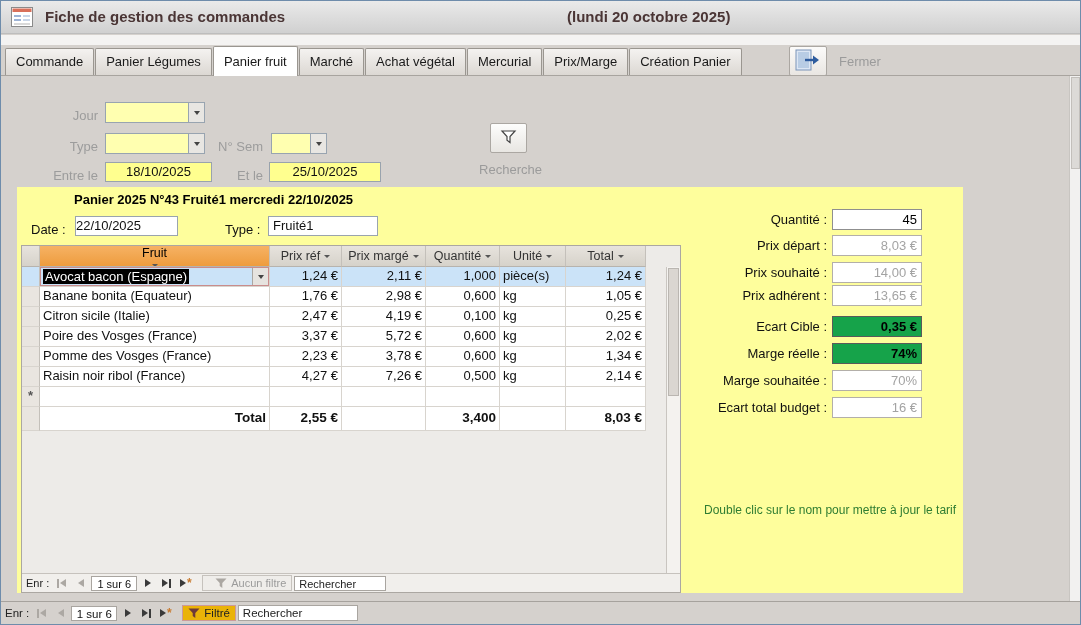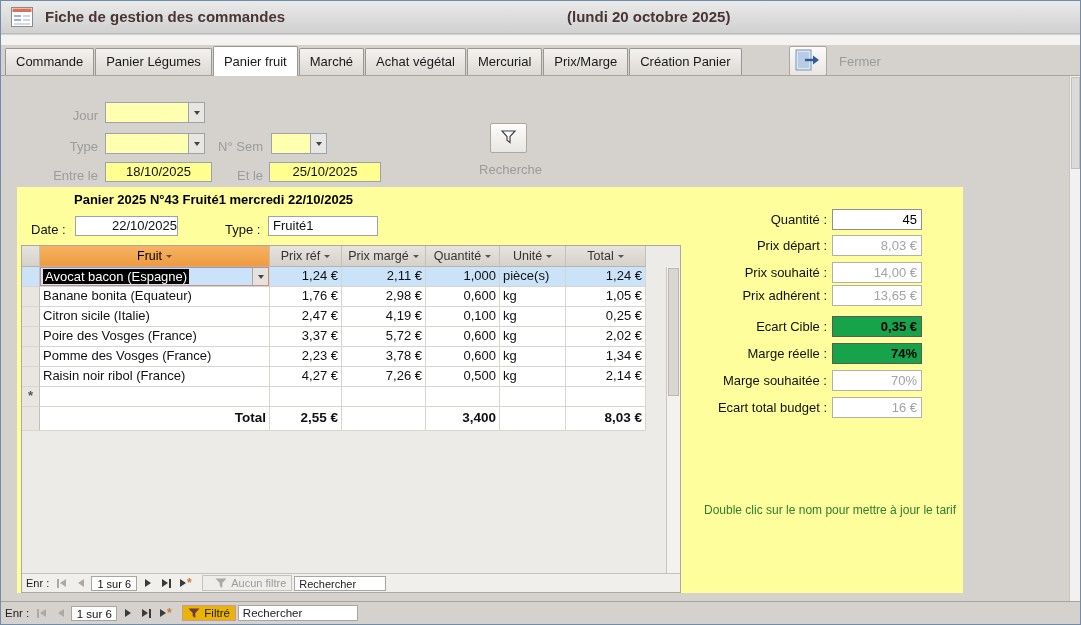--- a/index.html
+++ b/index.html
@@ -33,37 +33,37 @@
   .cbtn2{width:16px;background:#E8E6E2;border-left:1px solid #98A4B0;display:flex;align-items:center;justify-content:center;}
   .ffield{position:absolute;height:20px;background:#FFFF8F;border:1px solid #99A3AD;text-align:center;line-height:18px;}
   .search-btn{position:absolute;left:489px;top:47px;width:37px;height:30px;border:1px solid #ABA7A2;border-radius:2px;
     background:linear-gradient(#FDFDFC,#E8E6E2);display:flex;align-items:center;justify-content:center;}
   .search-lbl{position:absolute;left:462px;top:86px;width:95px;text-align:center;color:#9B9B9B;}
   
   .panel{position:absolute;left:16px;top:111px;width:946px;height:406px;background:#FEFE9C;}
   .ptitle{position:absolute;left:14px;top:5px;font-weight:bold;color:#000;margin-left:43px;}
   .plabel{position:absolute;color:#111;line-height:20px;}
   .pfield{position:absolute;height:20px;background:#fff;border:1px solid #9aa4ae;line-height:18px;}
-  .center{text-align:right;}
+  .center{text-align:left;}
   .padl{padding-left:4px;}
   
   .ds{position:absolute;left:4px;top:58px;width:660px;height:348px;background:#EDEBE8;border:1px solid #ABA7A2;}
   .ds-header{display:flex;height:21px;}
   .hcell{height:21px;background:linear-gradient(#E7E3DD,#D6D2CA);border-right:1px solid #C4C0BA;border-bottom:1px solid #B7B3AD;
     display:flex;align-items:center;justify-content:center;gap:4px;color:#333;font-size:12.5px;overflow:hidden;white-space:nowrap;}
   .hcell.fruit-h{background:linear-gradient(#F6B264,#EE9C3E);color:#000;}
   .ds-row{display:flex;height:20px;}
   .cell{height:20px;background:#fff;border-right:1px solid #D8D4CE;border-bottom:1px solid #D8D4CE;
     padding:0 3px;line-height:18px;overflow:hidden;white-space:nowrap;}
   .num{text-align:right;}
   .selcell{background:#E9E5E0;border-right:1px solid #C4C0BA;border-bottom:1px solid #D8D4CE;padding:0;text-align:center;}
   .selcell.current{background:#F3AC41;}
   .selcell.newmark{color:#555;font-weight:bold;line-height:17px;}
   .ds-row.selected .cell{background:#CBE3F8;}
-  .c0{width:18px;}.c1{width:230px;}.c2{width:72px;}.c3{width:84px;}.c4{width:74px;}.c5{width:66px;}.c6{width:80px;}
+  .c0{width:18px;}.c1{width:230px;flex-direction:column;}.c2{width:72px;}.c3{width:84px;}.c4{width:74px;}.c5{width:66px;}.c6{width:80px;}
   .combo-host{padding:0;}
   .cellcombo{display:flex;height:100%;align-items:center;border:1px solid #C98C8C;background:#CBE3F8;}
   .hl{background:#000;color:#fff;padding:0 2px;margin-left:2px;line-height:15px;}
   .spacer{flex:1;}
   .cbtn{width:16px;align-self:stretch;background:#E6E3DF;border-left:1px solid #ABA7A2;display:flex;align-items:center;justify-content:center;}
   .total-row{display:flex;height:24px;font-weight:bold;}
   .total-row .cell{height:24px;line-height:22px;font-size:13.5px;}
   .ds-vscroll{position:absolute;right:0;top:21px;bottom:19px;width:14px;background:#F4F2EF;border-left:1px solid #C9C5C0;}
   .ds-vscroll .thumb{margin:1px;height:128px;background:#DAD6D1;border:1px solid #BAB6B1;}
   

